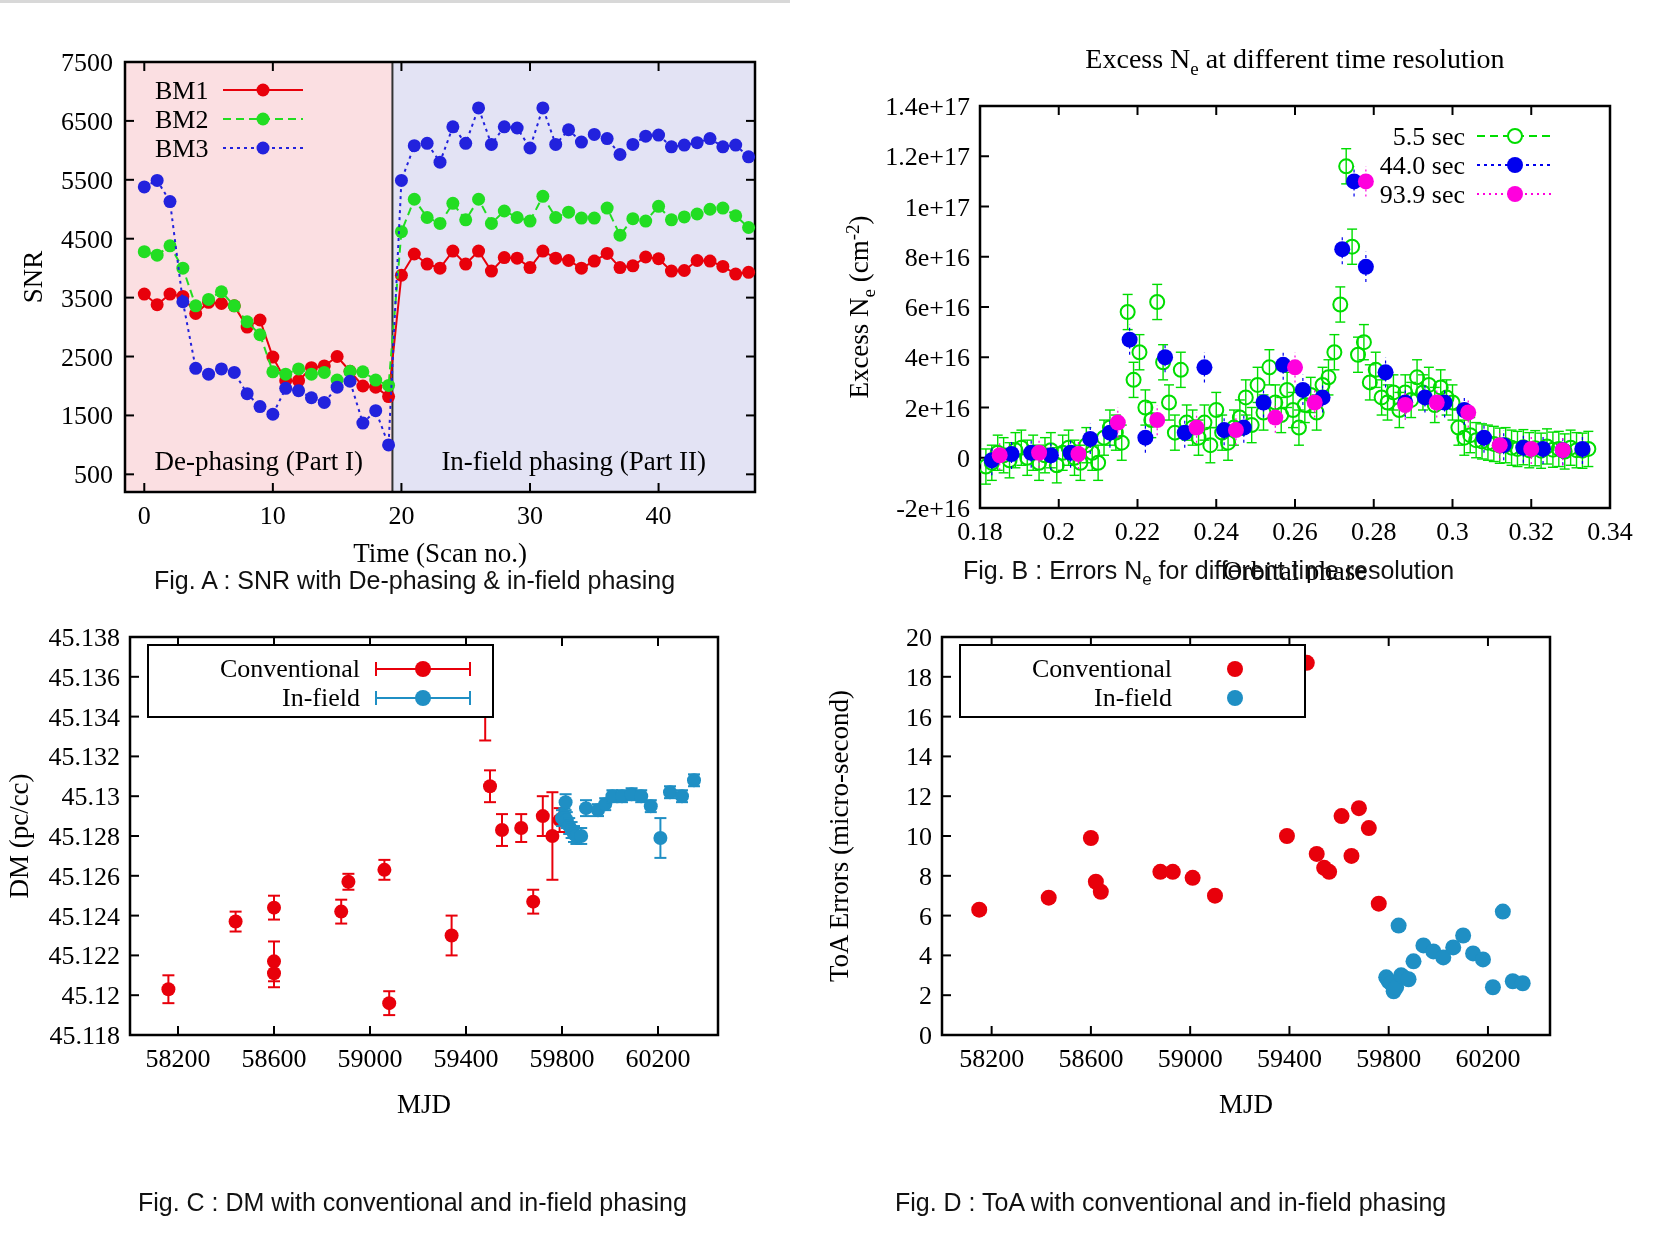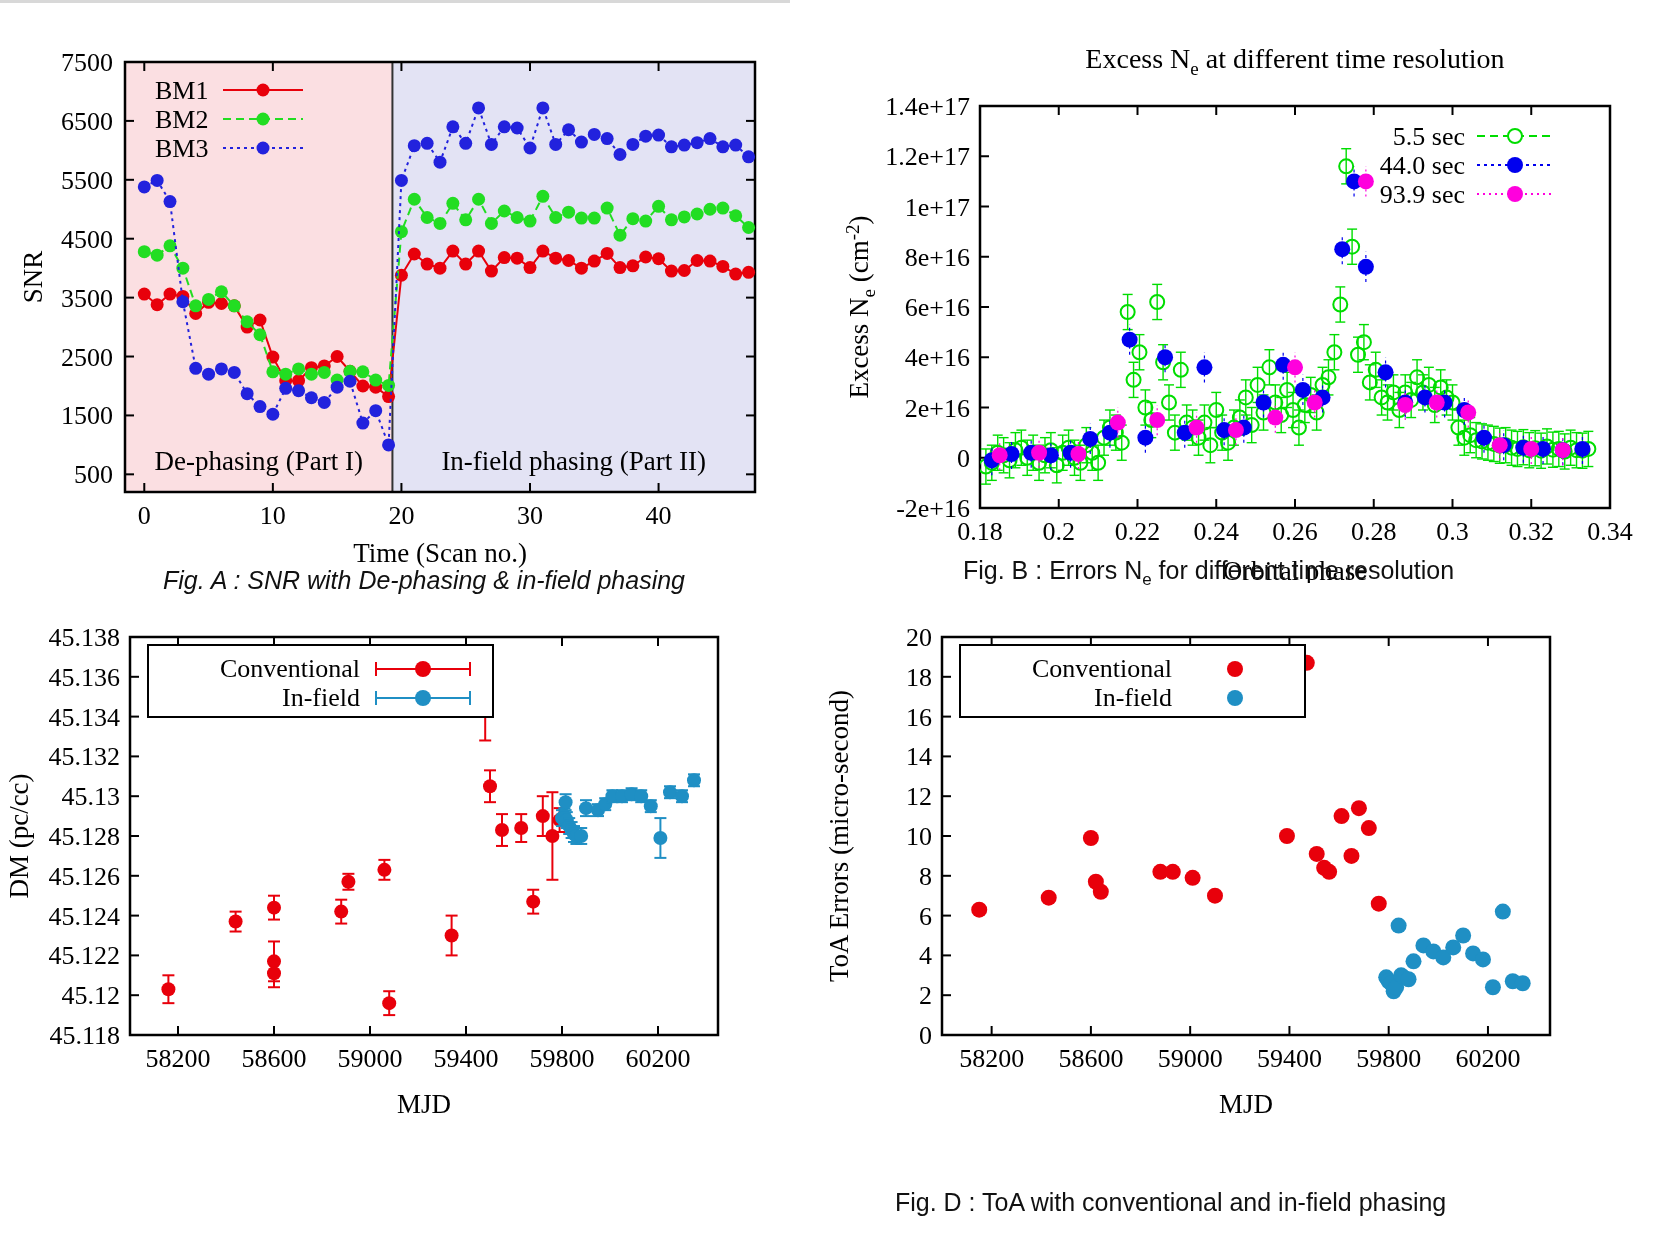--- a/index.html
+++ b/index.html
@@ -221,21 +221,21 @@
         <text x="155" y="98" class="legend-text" text-anchor="start">BM2</text>
         <line x1="223" y1="89" x2="303" y2="89" stroke="#22dd22" stroke-width="2" stroke-dasharray="8,5"></line>
         <circle cx="263" cy="89" r="6.5" fill="#22dd22"></circle>
         <text x="155" y="127" class="legend-text" text-anchor="start">BM3</text>
         <line x1="223" y1="118" x2="303" y2="118" stroke="#2222dd" stroke-width="2" stroke-dasharray="3,4"></line>
         <circle cx="263" cy="118" r="6.5" fill="#2222dd"></circle>
         <text x="440" y="532" class="ax-label" text-anchor="middle">Time (Scan no.)</text>
         <text x="0" y="0" class="ax-label" text-anchor="middle" transform="translate(42,247) rotate(-90)">SNR</text>
       </svg>
   </div>
-  <div class="cap" style="left:163px;top:566px;font-style:italic;">Fig. A : SNR with De-phasing &amp; in-field phasing</div>
+  <div class="cap" style="left:154px;top:566px;">Fig. A : SNR with De-phasing &amp; in-field phasing</div>
 
   <div class="panel" style="left:820px;top:38px;">
     <svg id="svgB" width="820" height="545">
         <text x="475" y="30" class="title-text" text-anchor="middle">Excess N<tspan dy="7" font-size="19">e</tspan><tspan dy="-7"> at different time resolution</tspan></text>
         <line x1="160" y1="470" x2="169" y2="470" stroke="#000" stroke-width="2"></line>
         <text x="150" y="479" class="tick-label" text-anchor="end">-2e+16</text>
         <line x1="160" y1="419.75" x2="169" y2="419.75" stroke="#000" stroke-width="2"></line>
         <text x="150" y="428.75" class="tick-label" text-anchor="end">0</text>
         <line x1="160" y1="369.5" x2="169" y2="369.5" stroke="#000" stroke-width="2"></line>
         <text x="150" y="378.5" class="tick-label" text-anchor="end">2e+16</text>
@@ -1023,20 +1023,21 @@
         <circle cx="423" cy="54" r="8" fill="#e8000b"></circle>
         <text x="360" y="91" class="legend-text" text-anchor="end">In-field</text>
         <line x1="376" y1="83" x2="470" y2="83" stroke="#1f8fc4" stroke-width="2"></line>
         <line x1="376" y1="76" x2="376" y2="90" stroke="#1f8fc4" stroke-width="2"></line>
         <line x1="470" y1="76" x2="470" y2="90" stroke="#1f8fc4" stroke-width="2"></line>
         <circle cx="423" cy="83" r="8" fill="#1f8fc4"></circle>
         <text x="424" y="498" class="ax-label" text-anchor="middle">MJD</text>
         <text x="0" y="0" class="ax-label" text-anchor="middle" transform="translate(28,221) rotate(-90)">DM (pc/cc)</text>
       </svg>
   </div>
+  <div class="cap" style="left:138px;top:1188px;">Fig. C : DM  with conventional and in-field phasing</div>
 
   <div class="panel" style="left:820px;top:615px;">
     <svg id="svgD" width="820" height="500">
         <line x1="122" y1="420" x2="131" y2="420" stroke="#000" stroke-width="2"></line>
         <text x="112" y="429" class="tick-label" text-anchor="end">0</text>
         <line x1="122" y1="380.2" x2="131" y2="380.2" stroke="#000" stroke-width="2"></line>
         <text x="112" y="389.2" class="tick-label" text-anchor="end">2</text>
         <line x1="122" y1="340.4" x2="131" y2="340.4" stroke="#000" stroke-width="2"></line>
         <text x="112" y="349.4" class="tick-label" text-anchor="end">4</text>
         <line x1="122" y1="300.6" x2="131" y2="300.6" stroke="#000" stroke-width="2"></line>

